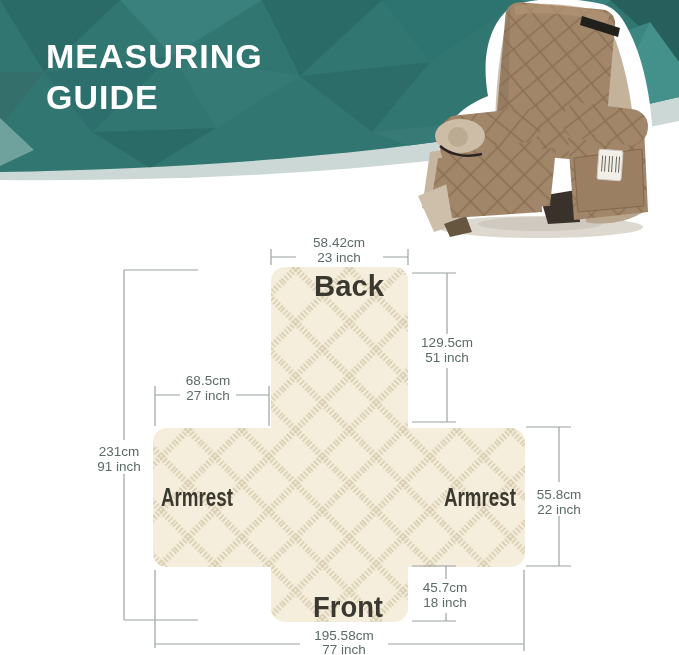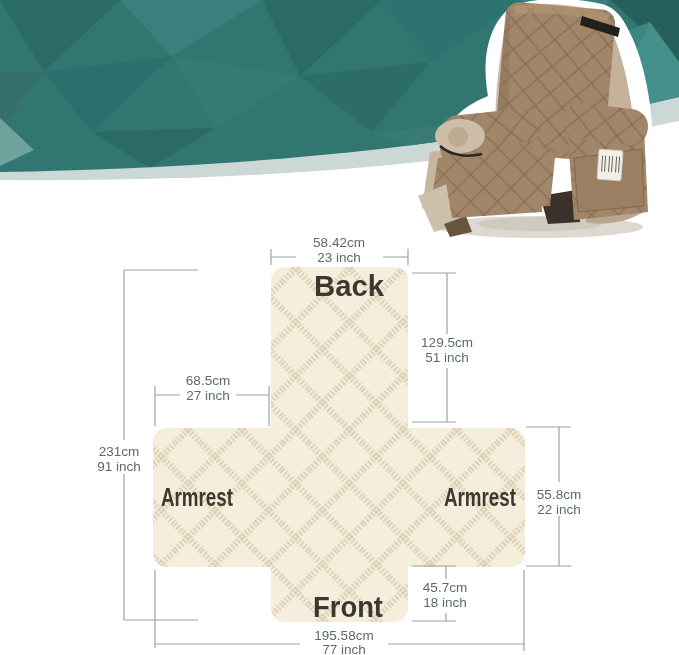--- a/index.html
+++ b/index.html
@@ -47,20 +47,22 @@
       <polygon points="560,56 650,22 664,92" fill="#3c8682"></polygon>
       <polygon points="430,62 560,56 500,120" fill="#327672"></polygon>
       <polygon points="92,132 216,128 150,168" fill="#2a6b68"></polygon>
       <polygon points="0,118 34,150 0,166" fill="#6fa19d"></polygon>
       <polygon points="372,132 500,120 440,158" fill="#387a76"></polygon>
       <polygon points="650,22 679,62 679,110 610,104" fill="#44908b"></polygon>
     </g>
   </svg>
 
   <div class="title">
+    <div>MEASURING</div>
+    <div>GUIDE</div>
   </div>
 
   <svg class="chair-svg" width="289" height="245" viewBox="0 0 289 245">
     <defs>
       <pattern id="cq" width="19" height="19" patternUnits="userSpaceOnUse" patternTransform="rotate(45 0 0)">
         <rect width="19" height="19" fill="#a1866a"></rect>
         <path d="M9.5,0 V19 M0,9.5 H19" stroke="#8a6f52" stroke-width="1.4"></path>
       </pattern>
     </defs>
 

